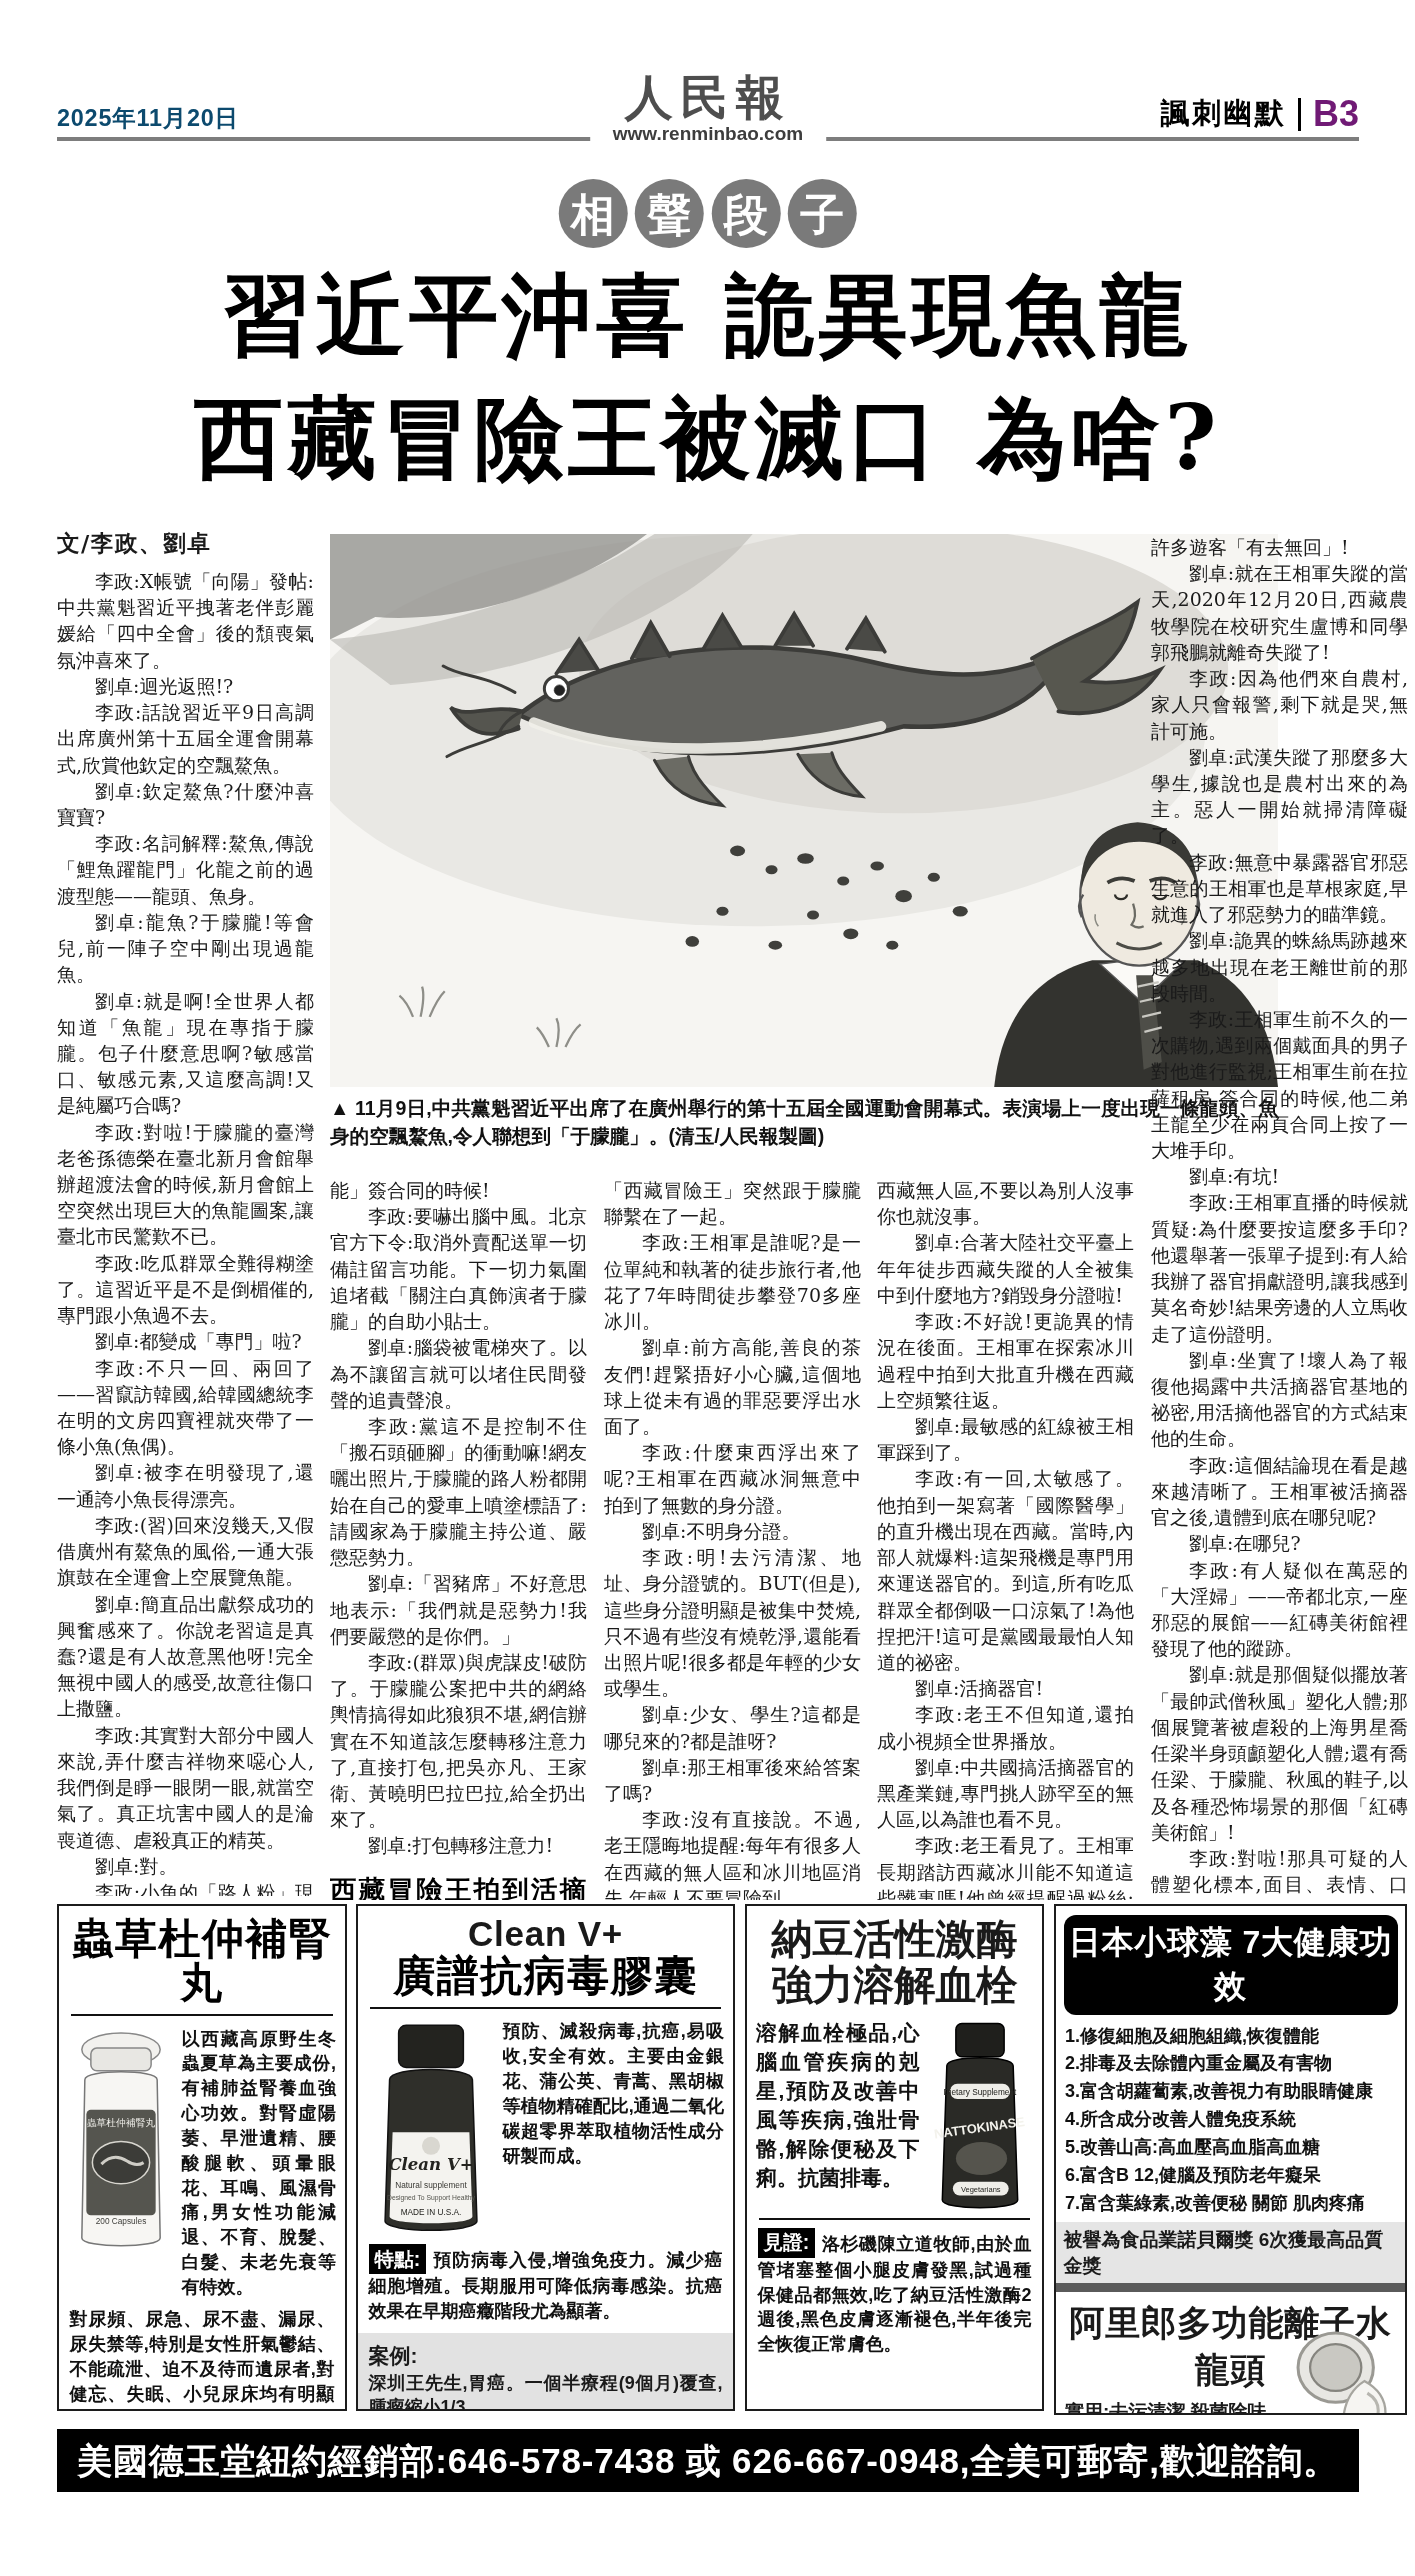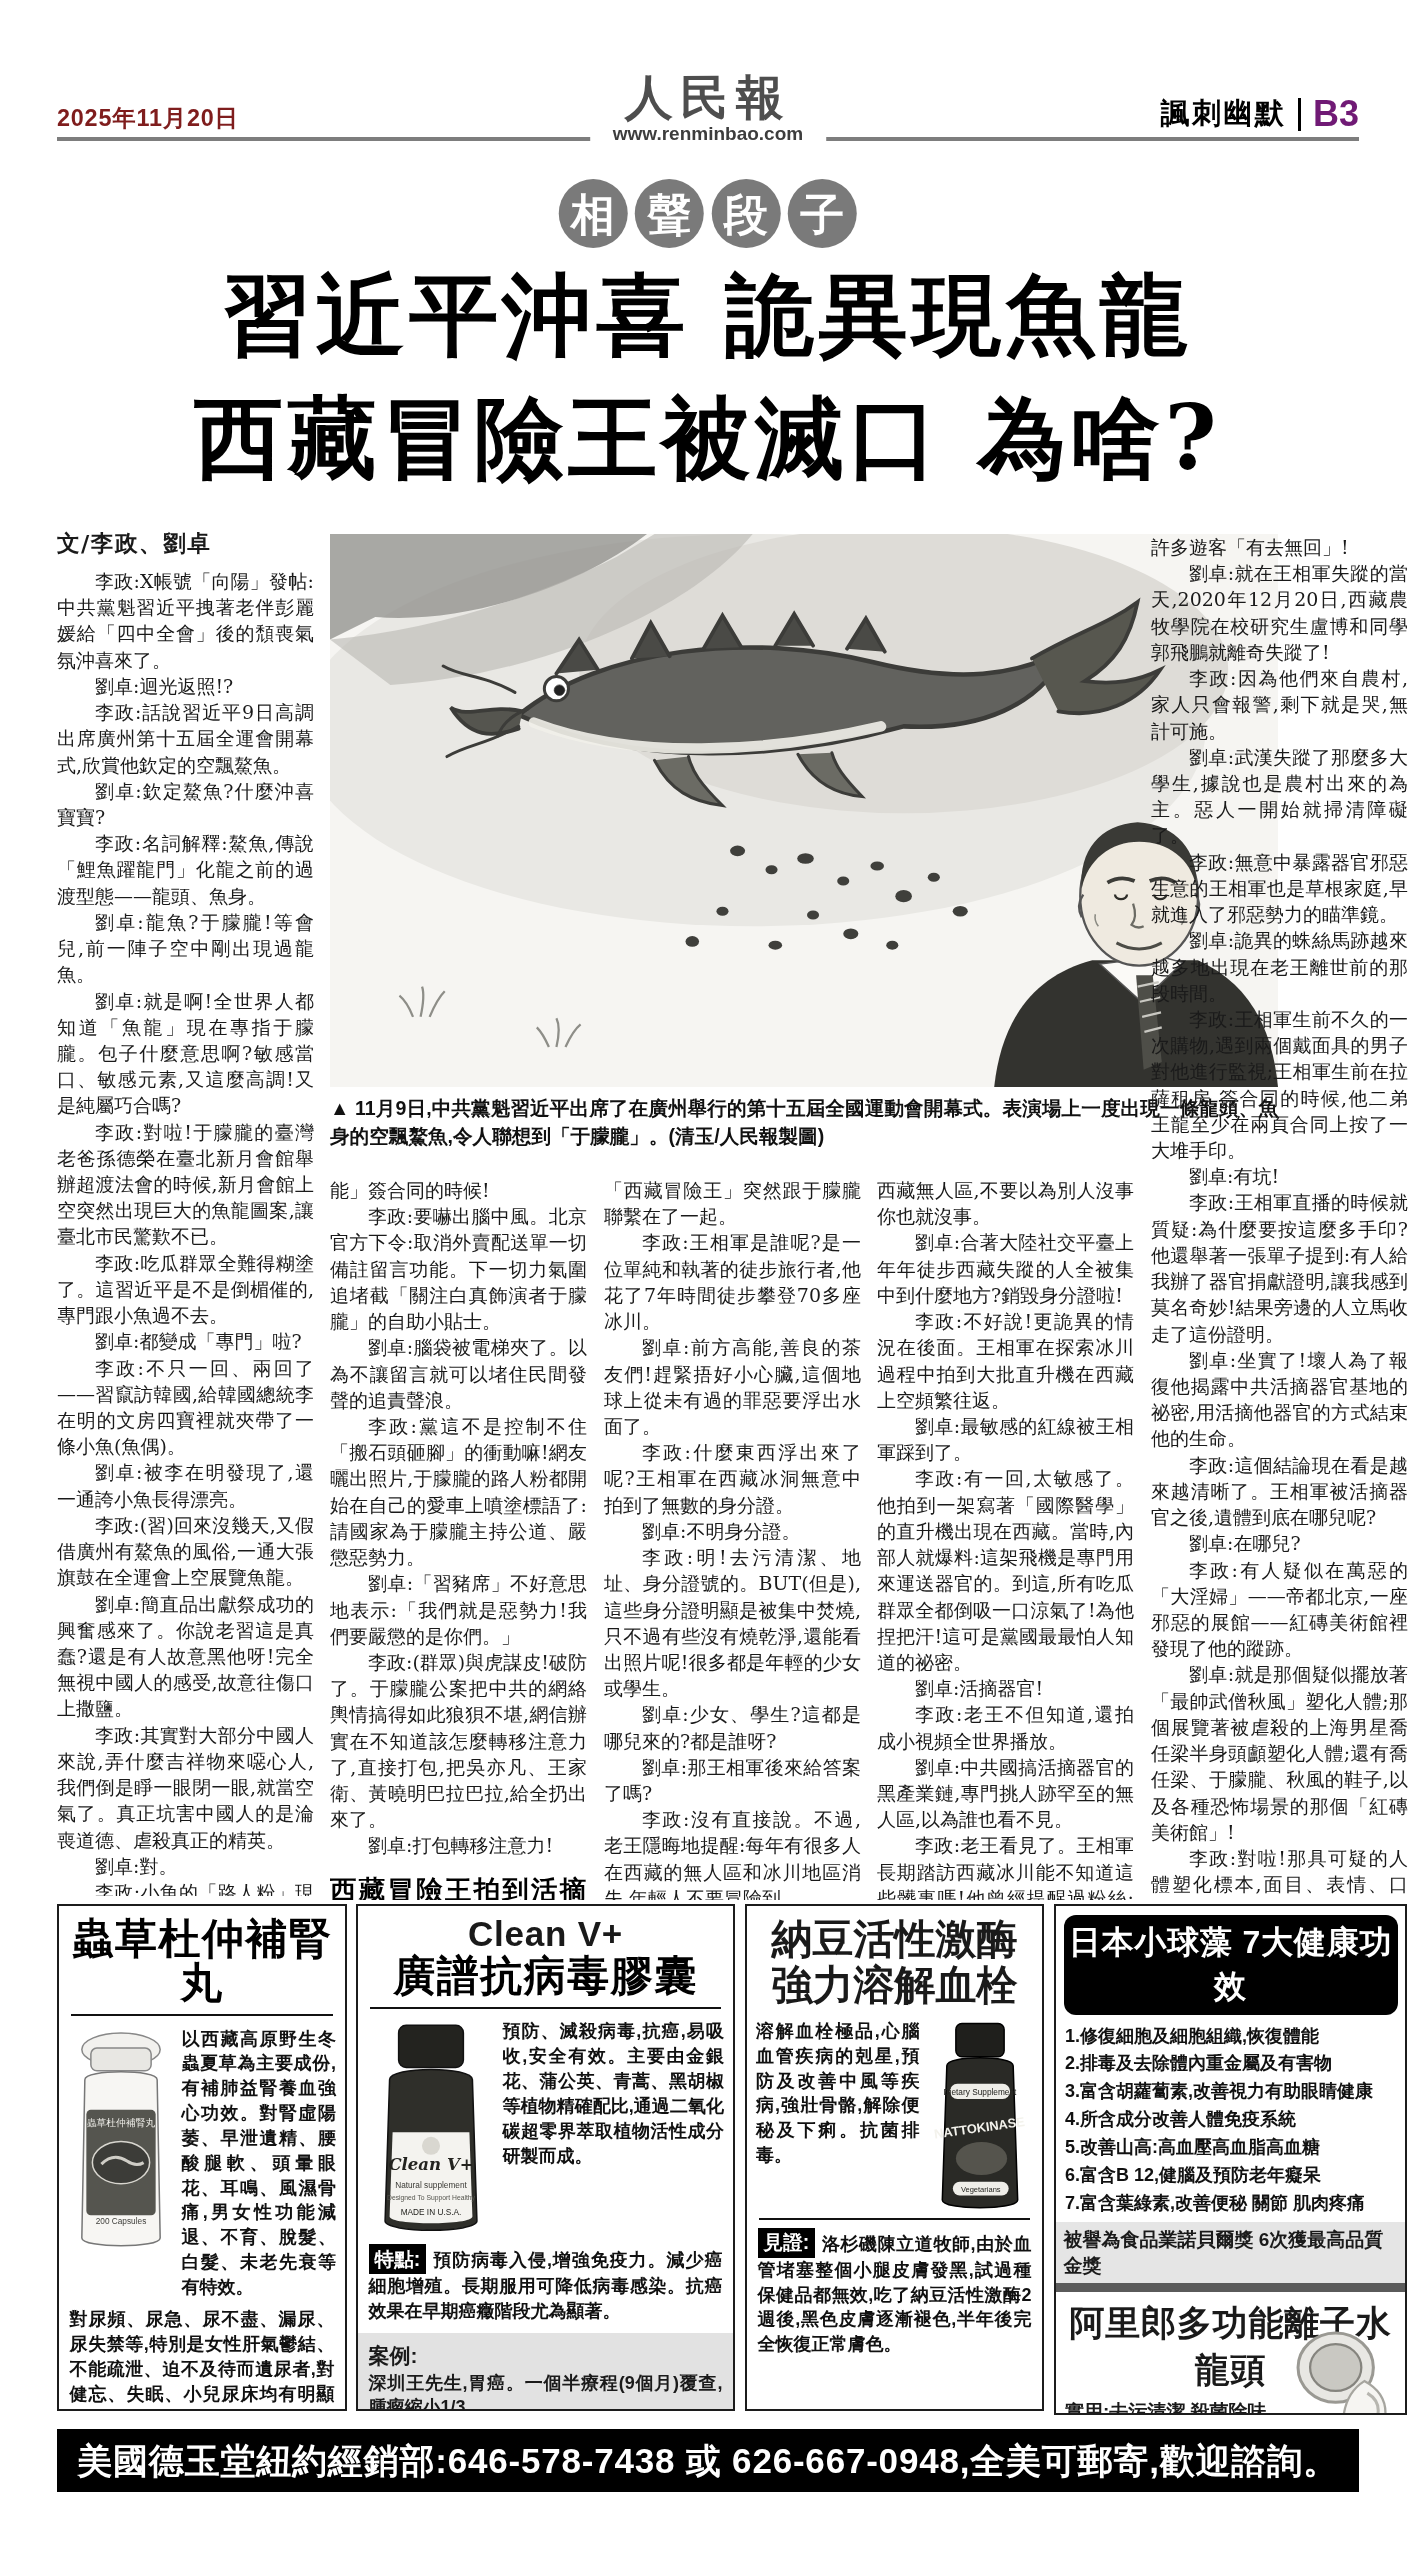--- a/index.html
+++ b/index.html
@@ -2,21 +2,21 @@
 <html lang="zh-Hant" style="font-size:12px"><head>
 <meta charset="utf-8">
 <style>
   html,body{margin:0;padding:0;background:#e9e9e9;}
   #page{position:relative;width:1415px;height:2576px;background:#ffffff;margin:0 auto;
         font-family:"DejaVu Serif","Liberation Serif",serif;color:#1a1a1a;overflow:hidden;}
   
   .header{position:absolute;left:57px;top:72px;width:1302px;height:69px;}
   .header-rule{position:absolute;left:0;right:0;bottom:0;height:3.8px;background:#7d7d7d;}
   .date{position:absolute;left:0;bottom:7.5px;font-family:"Liberation Sans",sans-serif;
-        font-size:23.4px;font-weight:600;color:#7f1d1d;letter-spacing:0.8px;text-align:center;}
+        font-size:23.4px;font-weight:600;color:#0c4a6e;letter-spacing:0.8px;text-align:center;}
   .masthead{position:absolute;left:50%;transform:translateX(-50%);bottom:-6.8px;text-align:center;
             background:#fff;padding:0 22.6px 3px 22.6px;z-index:2;}
   .logo{font-size:48px;font-weight:900;color:#4e4e4e;letter-spacing:7.5px;line-height:1.0;}
   .site-url{font-family:"Liberation Sans",sans-serif;font-size:19px;font-weight:700;color:#3d3d3d;margin-top:1.5px;}
   .header-right{position:absolute;right:0;bottom:6px;display:flex;align-items:center;gap:12px;}
   .section-name{font-size:29px;font-weight:900;color:#000;letter-spacing:2.3px;}
   .section-divider{width:3px;height:33px;background:#000;}
   .page-no{font-family:"Liberation Sans",sans-serif;font-size:36px;font-weight:900;color:#701a75;}
   
   .badge-row{position:absolute;top:179px;left:50%;transform:translateX(-50%);display:flex;gap:7.5px;z-index:1;}
@@ -295,21 +295,21 @@
       <span style="display:inline;"><p>深圳王先生,胃癌。一個半療程(9個月)覆查,腫瘤縮小1/3。</p></span>
     </div>
   </div>
 
   <div id="ad3" class="ad">
     <div class="brush-title">
       <div>納豆活性激酶</div>
       <div>強力溶解血栓</div>
     </div>
     <div class="ad-flex" style="margin-top:7.5px;">
-      <div class="ad-body" style="padding:0;font-size:18px;">溶解血栓極品,心腦血管疾病的剋星,預防及改善中風等疾病,強壯骨骼,解除便秘及下痢。抗菌排毒。</div>
+      <div class="ad-body" style="padding:0;font-size:21px;">溶解血栓極品,心腦血管疾病的剋星,預防及改善中風等疾病,強壯骨骼,解除便秘及下痢。抗菌排毒。</div>
       <svg class="bottle" width="106" height="196" viewBox="0 0 140 260">
         <rect x="38" y="6" width="64" height="44" rx="8" fill="#1f1f1c" stroke="#000" stroke-width="2"></rect>
         <path d="M26,62 C26,48 114,48 114,62 L120,240 C120,254 20,254 20,240 Z" fill="#2a2a26" stroke="#000" stroke-width="2"></path>
         <rect x="30" y="86" width="80" height="20" rx="10" fill="#efeee9"></rect>
         <text x="70" y="101" text-anchor="middle" font-size="11" fill="#23231f" font-family="Liberation Sans,sans-serif">Dietary Supplement</text>
         <text x="70" y="150" text-anchor="middle" font-size="17" font-weight="bold" fill="#f3f2ec" font-family="Liberation Sans,sans-serif" transform="rotate(-8 70 150)">NATTOKINASE</text>
         <ellipse cx="72" cy="185" rx="34" ry="22" fill="#55544d"></ellipse>
         <rect x="34" y="216" width="74" height="18" rx="9" fill="#efeee9"></rect>
         <text x="71" y="230" text-anchor="middle" font-size="10" fill="#23231f" font-family="Liberation Sans,sans-serif">Vegetarians</text>
       </svg>

